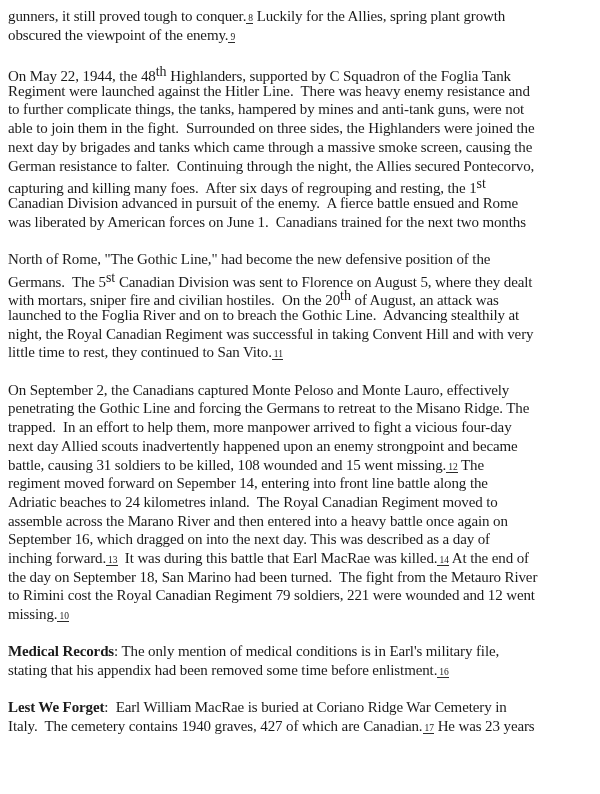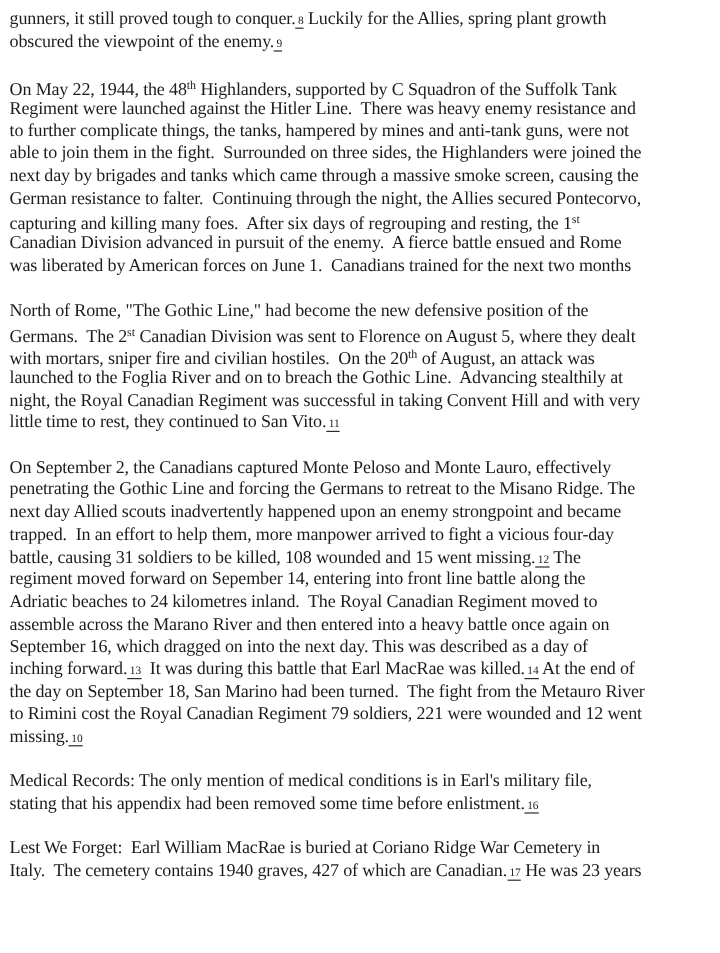--- a/index.html
+++ b/index.html
@@ -15,23 +15,23 @@
     color: #1b1b1b;
   }
   .para { margin: 0 0 18.7px 0; }
   .line {
     height: 18.7px;
     line-height: 18.7px;
     white-space: pre;
     font-size: 15px;
     letter-spacing: -0.12px;
   }
-  .seg-b { font-weight: 400; text-align: center; }
+  .seg-b { font-weight: 700; text-align: center; }
   .seg-sup {
-    font-size: 10px;
+    font-size: 14px;
     vertical-align: 5px;
     letter-spacing: 0;
   }
   .seg-fn {
     font-size: 9.5px;
     letter-spacing: 0;
     padding-left: 2px;
     border-bottom: 1px solid #2b2b2b;
     cursor: pointer;
   }
@@ -39,43 +39,43 @@
 </head>
 <body>
 
 <div class="page">
   <div>
       <div class="para">
         <div class="line"><span>gunners, it still proved tough to conquer.</span><span class="seg-fn">8</span><span> Luckily for the Allies, spring plant growth</span></div>
         <div class="line"><span>obscured the viewpoint of the enemy.</span><span class="seg-fn">9</span></div>
       </div>
       <div class="para">
-        <div class="line"><span>On May 22, 1944, the 48</span><span class="seg-sup">th</span><span> Highlanders, supported by C Squadron of the Suffolk Tank</span></div>
+        <div class="line"><span>On May 22, 1944, the 48</span><span class="seg-sup">th</span><span> Highlanders, supported by C Squadron of the Foglia Tank</span></div>
         <div class="line"><span>Regiment were launched against the Hitler Line.  There was heavy enemy resistance and</span></div>
         <div class="line"><span>to further complicate things, the tanks, hampered by mines and anti-tank guns, were not</span></div>
         <div class="line"><span>able to join them in the fight.  Surrounded on three sides, the Highlanders were joined the</span></div>
         <div class="line"><span>next day by brigades and tanks which came through a massive smoke screen, causing the</span></div>
         <div class="line"><span>German resistance to falter.  Continuing through the night, the Allies secured Pontecorvo,</span></div>
         <div class="line"><span>capturing and killing many foes.  After six days of regrouping and resting, the 1</span><span class="seg-sup">st</span></div>
         <div class="line"><span>Canadian Division advanced in pursuit of the enemy.  A fierce battle ensued and Rome</span></div>
         <div class="line"><span>was liberated by American forces on June 1.  Canadians trained for the next two months</span></div>
       </div>
       <div class="para">
         <div class="line"><span>North of Rome, "The Gothic Line," had become the new defensive position of the</span></div>
-        <div class="line"><span>Germans.  The 2</span><span class="seg-sup">st</span><span> Canadian Division was sent to Florence on August 5, where they dealt</span></div>
+        <div class="line"><span>Germans.  The 5</span><span class="seg-sup">st</span><span> Canadian Division was sent to Florence on August 5, where they dealt</span></div>
         <div class="line"><span>with mortars, sniper fire and civilian hostiles.  On the 20</span><span class="seg-sup">th</span><span> of August, an attack was</span></div>
         <div class="line"><span>launched to the Foglia River and on to breach the Gothic Line.  Advancing stealthily at</span></div>
         <div class="line"><span>night, the Royal Canadian Regiment was successful in taking Convent Hill and with very</span></div>
         <div class="line"><span>little time to rest, they continued to San Vito.</span><span class="seg-fn">11</span></div>
       </div>
       <div class="para">
         <div class="line"><span>On September 2, the Canadians captured Monte Peloso and Monte Lauro, effectively</span></div>
         <div class="line"><span>penetrating the Gothic Line and forcing the Germans to retreat to the Misano Ridge. The</span></div>
+        <div class="line"><span>trapped.  In an effort to help them, more manpower arrived to fight a vicious four-day</span></div>
         <div class="line"><span>next day Allied scouts inadvertently happened upon an enemy strongpoint and became</span></div>
-        <div class="line"><span>trapped.  In an effort to help them, more manpower arrived to fight a vicious four-day</span></div>
         <div class="line"><span>battle, causing 31 soldiers to be killed, 108 wounded and 15 went missing.</span><span class="seg-fn">12</span><span> The</span></div>
         <div class="line"><span>regiment moved forward on Sepember 14, entering into front line battle along the</span></div>
         <div class="line"><span>Adriatic beaches to 24 kilometres inland.  The Royal Canadian Regiment moved to</span></div>
         <div class="line"><span>assemble across the Marano River and then entered into a heavy battle once again on</span></div>
         <div class="line"><span>September 16, which dragged on into the next day. This was described as a day of</span></div>
         <div class="line"><span>inching forward.</span><span class="seg-fn">13</span><span>  It was during this battle that Earl MacRae was killed.</span><span class="seg-fn">14</span><span> At the end of</span></div>
         <div class="line"><span>the day on September 18, San Marino had been turned.  The fight from the Metauro River</span></div>
         <div class="line"><span>to Rimini cost the Royal Canadian Regiment 79 soldiers, 221 were wounded and 12 went</span></div>
         <div class="line"><span>missing.</span><span class="seg-fn">10</span></div>
       </div>

